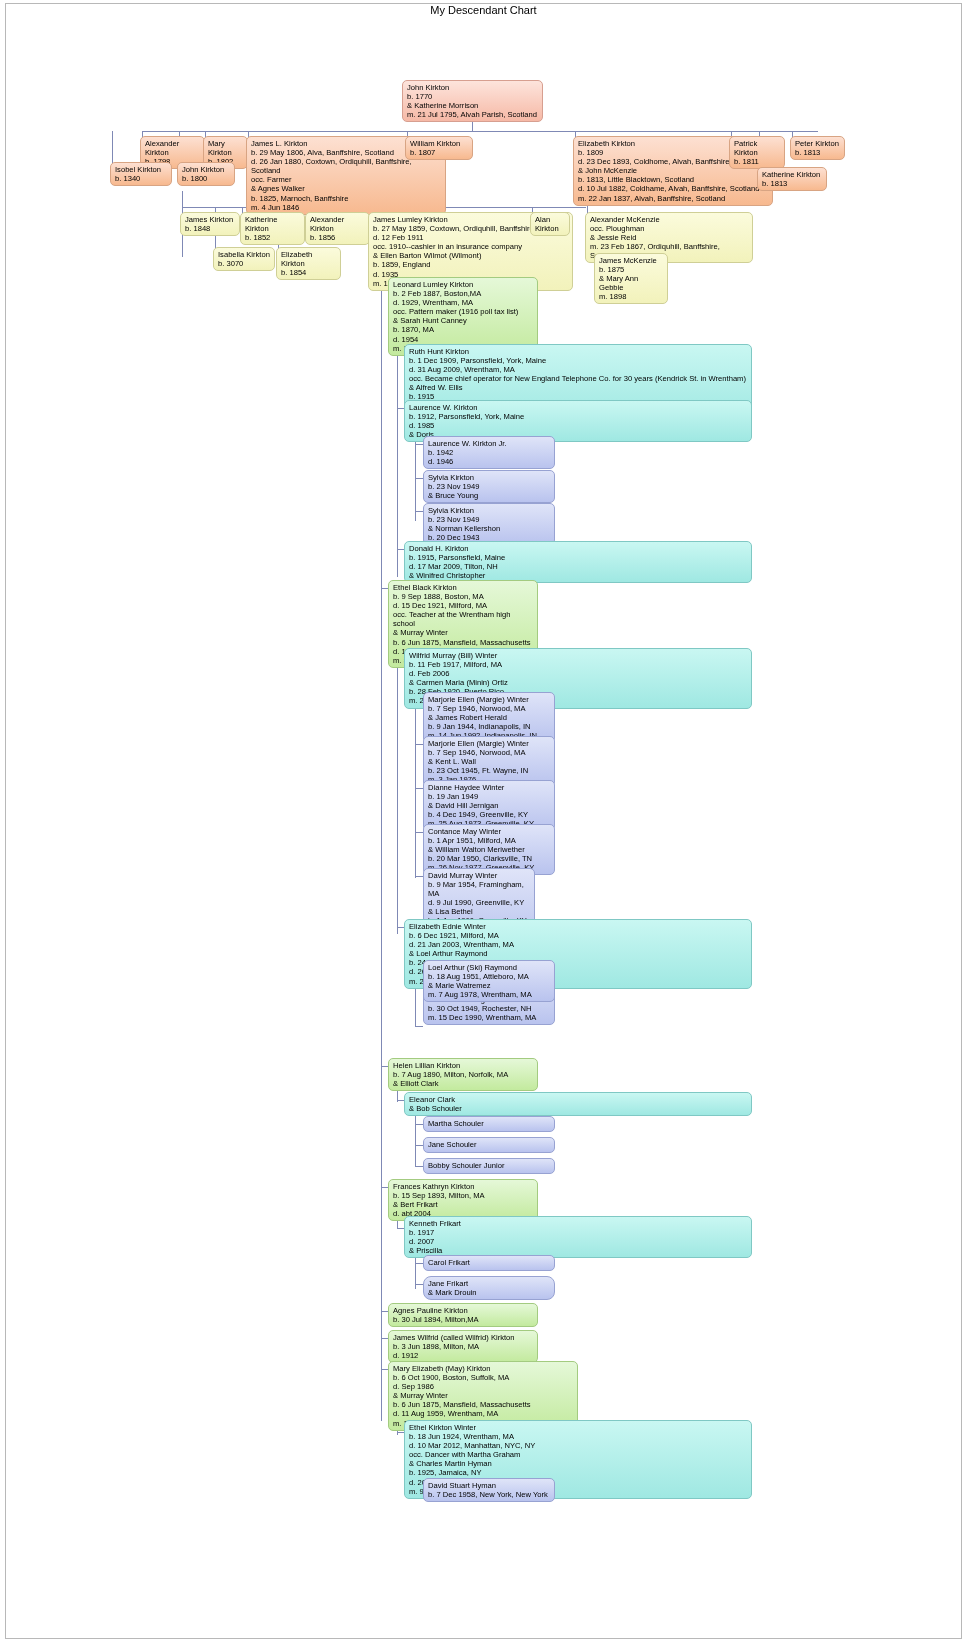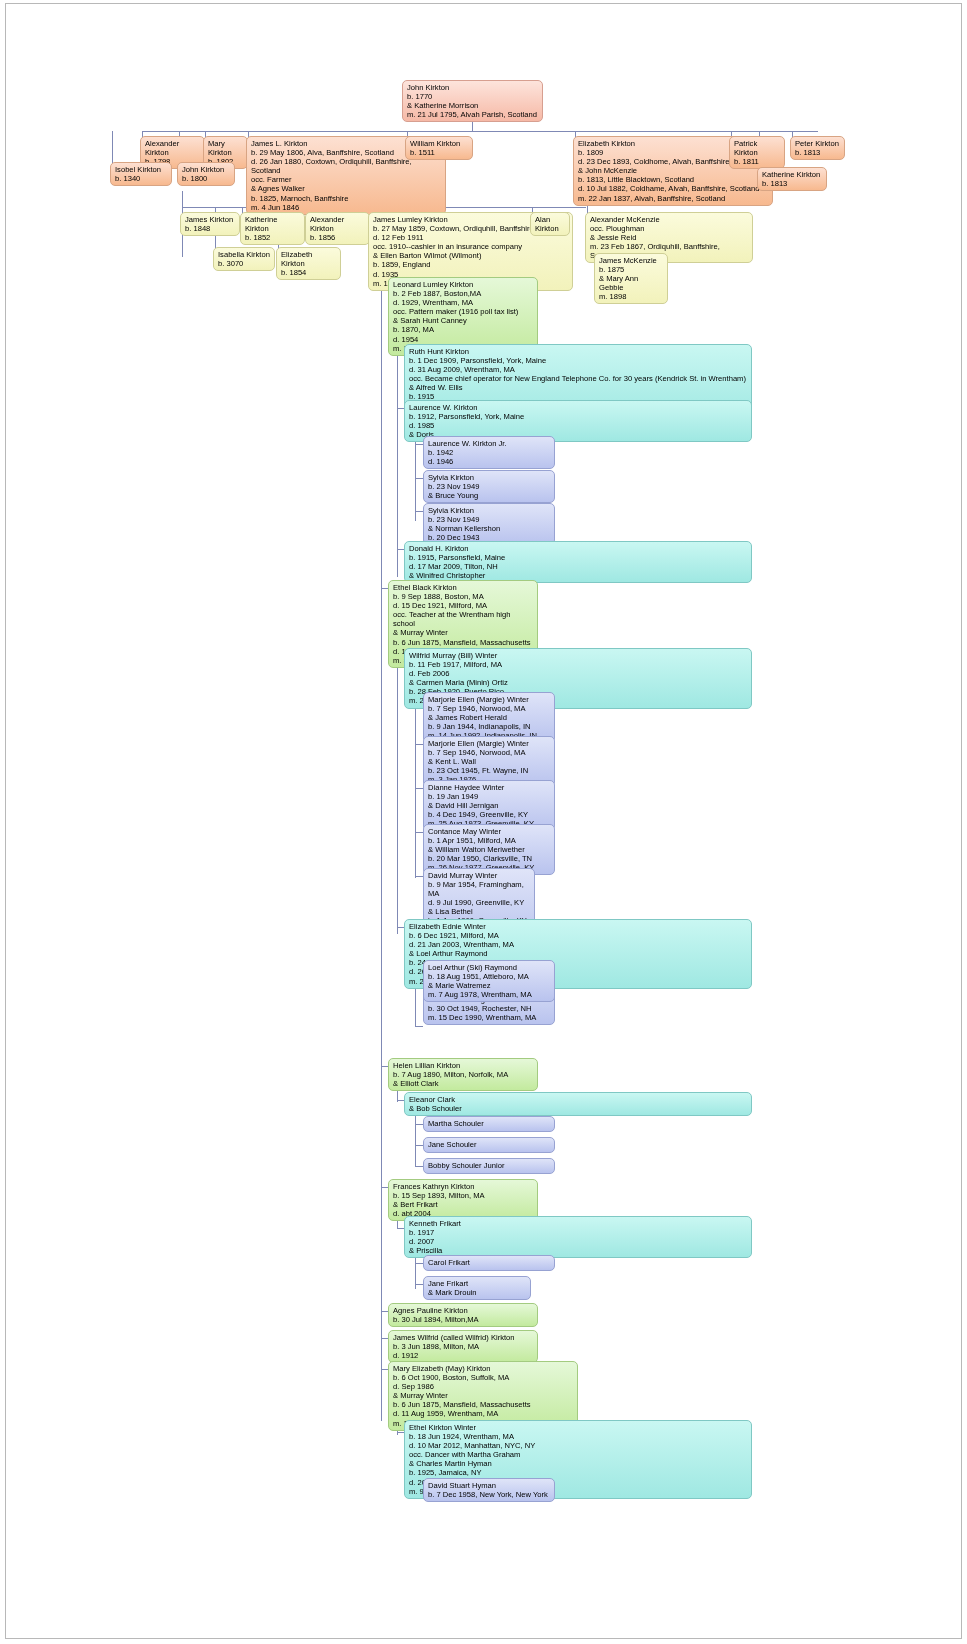--- a/index.html
+++ b/index.html
@@ -58,20 +58,21 @@
     background: #7f89b5;
   }
   .line.v { width: 1px; }
   .line.h { height: 1px; }
 </style>
 </head>
 <body>
 
 <div id="page">
   <div id="frame"></div>
+  <div id="chart-title">My Descendant Chart</div>
   <div id="canvas">
       <div class="line v" style="left: 472px; top: 116px; height: 16px;"></div>
       <div class="line h" style="left: 142px; top: 131px; width: 676px;"></div>
       <div class="line v" style="left: 142px; top: 131px; height: 8px;"></div>
       <div class="line v" style="left: 112px; top: 131px; height: 34px;"></div>
       <div class="line v" style="left: 205px; top: 131px; height: 8px;"></div>
       <div class="line v" style="left: 179px; top: 131px; height: 34px;"></div>
       <div class="line v" style="left: 248px; top: 131px; height: 8px;"></div>
       <div class="line v" style="left: 407px; top: 131px; height: 8px;"></div>
       <div class="line v" style="left: 575px; top: 131px; height: 8px;"></div>
@@ -145,21 +146,21 @@
       <div class="node salmon" style="left: 177px; top: 162px; width: 58px; min-height: 20px;">John Kirkton
 b. 1800</div>
       <div class="node salmon" style="left: 246px; top: 136px; width: 200px; min-height: 55px;">James L. Kirkton
 b. 29 May 1806, Alva, Banffshire, Scotland
 d. 26 Jan 1880, Coxtown, Ordiquhill, Banffshire, Scotland
 occ. Farmer
 &amp; Agnes Walker
 b. 1825, Marnoch, Banffshire
 m. 4 Jun 1846</div>
       <div class="node salmon" style="left: 405px; top: 136px; width: 68px; min-height: 20px;">William Kirkton
-b. 1511</div>
+b. 1807</div>
       <div class="node salmon" style="left: 573px; top: 136px; width: 200px; min-height: 55px;">Elizabeth Kirkton
 b. 1809
 d. 23 Dec 1893, Coldhome, Alvah, Banffshire, Scotland
 &amp; John McKenzie
 b. 1813, Little Blacktown, Scotland
 d. 10 Jul 1882, Coldhame, Alvah, Banffshire, Scotland
 m. 22 Jan 1837, Alvah, Banffshire, Scotland</div>
       <div class="node salmon" style="left: 729px; top: 136px; width: 56px; min-height: 20px;">Patrick Kirkton
 b. 1811</div>
       <div class="node salmon" style="left: 757px; top: 167px; width: 70px; min-height: 20px;">Katherine Kirkton
@@ -293,21 +294,21 @@
       <div class="node blue" style="left: 423px; top: 1158px; width: 132px; min-height: 16px;">Bobby Schouler Junior</div>
       <div class="node green" style="left: 388px; top: 1179px; width: 150px; min-height: 36px;">Frances Kathryn Kirkton
 b. 15 Sep 1893, Milton, MA
 &amp; Bert Frikart
 d. abt 2004</div>
       <div class="node cyan" style="left: 404px; top: 1216px; width: 348px; min-height: 36px;">Kenneth Frikart
 b. 1917
 d. 2007
 &amp; Priscilla</div>
       <div class="node blue" style="left: 423px; top: 1255px; width: 132px; min-height: 16px;">Carol Frikart</div>
-      <div class="node blue" style="left: 423px; top: 1276px; width: 108px; min-height: 24px;">Jane Frikart
+      <div class="node blue" style="left: 423px; top: 1276px; width: 132px; min-height: 24px; border-radius: 8px;">Jane Frikart
 &amp; Mark Drouin</div>
       <div class="node green" style="left: 388px; top: 1303px; width: 150px; min-height: 24px;">Agnes Pauline Kirkton
 b. 30 Jul 1894, Milton,MA</div>
       <div class="node green" style="left: 388px; top: 1330px; width: 150px; min-height: 28px;">James Wilfrid (called Wilfrid) Kirkton
 b. 3 Jun 1898, Milton, MA
 d. 1912</div>
       <div class="node green" style="left: 388px; top: 1361px; width: 190px; min-height: 58px;">Mary Elizabeth (May) Kirkton
 b. 6 Oct 1900, Boston, Suffolk, MA
 d. Sep 1986
 &amp; Murray Winter

